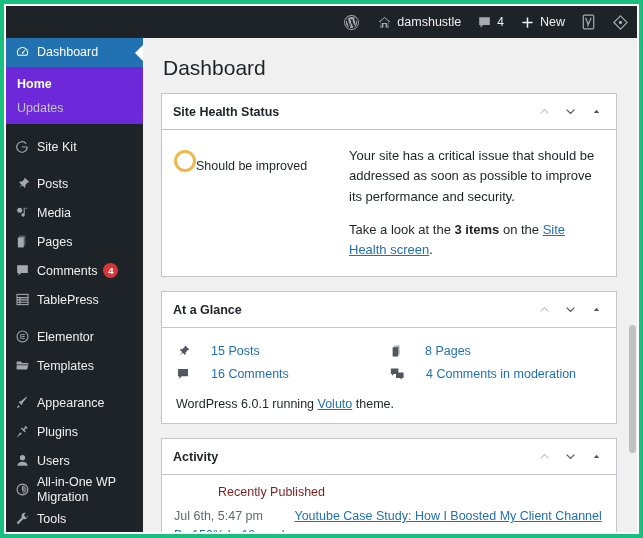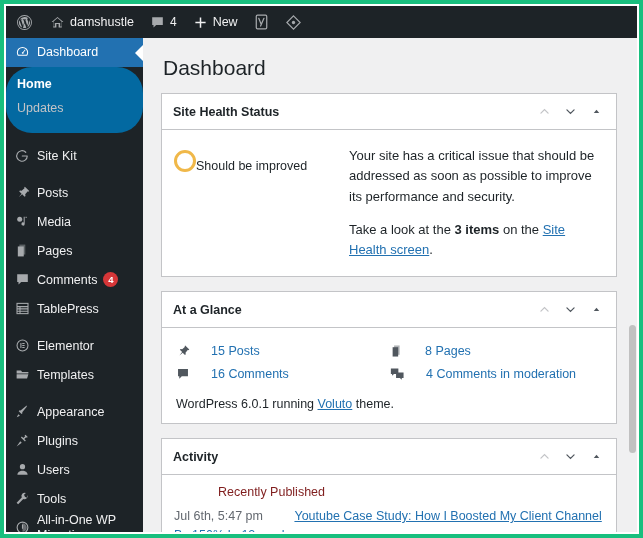--- a/index.html
+++ b/index.html
@@ -27,20 +27,21 @@
 
   
   .adminbar {
     position: absolute; top: 0; left: 0; right: 0;
     height: 32px;
     background: #1d2327;
     display: flex; align-items: center;
     color: #f0f0f1;
     font-size: 12.5px;
     z-index: 20;
+    justify-content: flex-end;
   }
   .ab-item {
     display: flex; align-items: center; gap: 5px;
     height: 32px; padding: 0 8px;
     color: #f0f0f1;
     white-space: nowrap;
   }
   .ab-item.logo { padding: 0 9px 0 10px; }
   .ab-label { line-height: 1; position: relative; top: 0.5px; }
   .ab-count { color: #f0f0f1; font-size: 12px; }
@@ -77,23 +78,22 @@
     content: "";
     position: absolute; right: 0; top: 50%;
     transform: translateY(-50%);
     border-style: solid;
     border-width: 8px 8px 8px 0;
     border-color: transparent #ffffff transparent transparent;
   }
   .menu-sep { height: 8px; }
 
   .submenu {
-    background: #0369a1;
-    padding: 5px 0 13px 0;
-    border-radius: 26px;
+    background: #6d28d9;
+    padding: 5px 0 4px 0;
   }
   .submenu-item {
     padding: 3px 0 3px 11px;
     font-size: 12.5px;
     color: #c3c4c7;
     line-height: 1.45;
   }
   .submenu-item.current { color: #ffffff; font-weight: bold; }
 
   .badge {
@@ -408,36 +408,36 @@
         <svg width="15" height="15" viewBox="0 0 24 24" fill="currentColor">
           <circle cx="12" cy="7.4" r="4.2"></circle>
           <path d="M3.8 20.4c0-4.1 3.7-6.6 8.2-6.6s8.2 2.5 8.2 6.6z"></path>
         </svg>
       </span>
       <span class="mi-label">Users</span>
     </div>
 
     <div class="menu-item">
       <span class="mi-icon">
-        <svg width="15" height="15" viewBox="0 0 24 24" fill="currentColor">
-          <path d="M20.3 6.2a5.4 5.4 0 0 1-7.1 6.6L5 21l-2.4-2.4 8.2-8.2A5.4 5.4 0 0 1 17.4 3l-3 3 1.5 3.1 3.1 1.5 1.3-4.4z"></path>
-        </svg>
-      </span>
-      <span class="mi-label">Tools</span>
-    </div>
-
-    <div class="menu-item">
-      <span class="mi-icon">
         <svg width="15" height="15" viewBox="0 0 24 24" fill="none" stroke="currentColor" stroke-width="1.8">
           <circle cx="12" cy="12" r="8.6"></circle>
           <path d="M12 5.2a6.8 6.8 0 0 1 0 13.6" fill="currentColor" stroke="none" opacity="0.55"></path>
           <path d="M12 7.6v5.6" stroke-linecap="round"></path>
         </svg>
       </span>
       <span class="mi-label">All-in-One WP Migration</span>
+    </div>
+
+    <div class="menu-item">
+      <span class="mi-icon">
+        <svg width="15" height="15" viewBox="0 0 24 24" fill="currentColor">
+          <path d="M20.3 6.2a5.4 5.4 0 0 1-7.1 6.6L5 21l-2.4-2.4 8.2-8.2A5.4 5.4 0 0 1 17.4 3l-3 3 1.5 3.1 3.1 1.5 1.3-4.4z"></path>
+        </svg>
+      </span>
+      <span class="mi-label">Tools</span>
     </div>
 
   </div>
 
   <div class="content">
     <div class="content-inner">
 
       <h1 class="page-title">Dashboard</h1>
 
       <div class="postbox">

